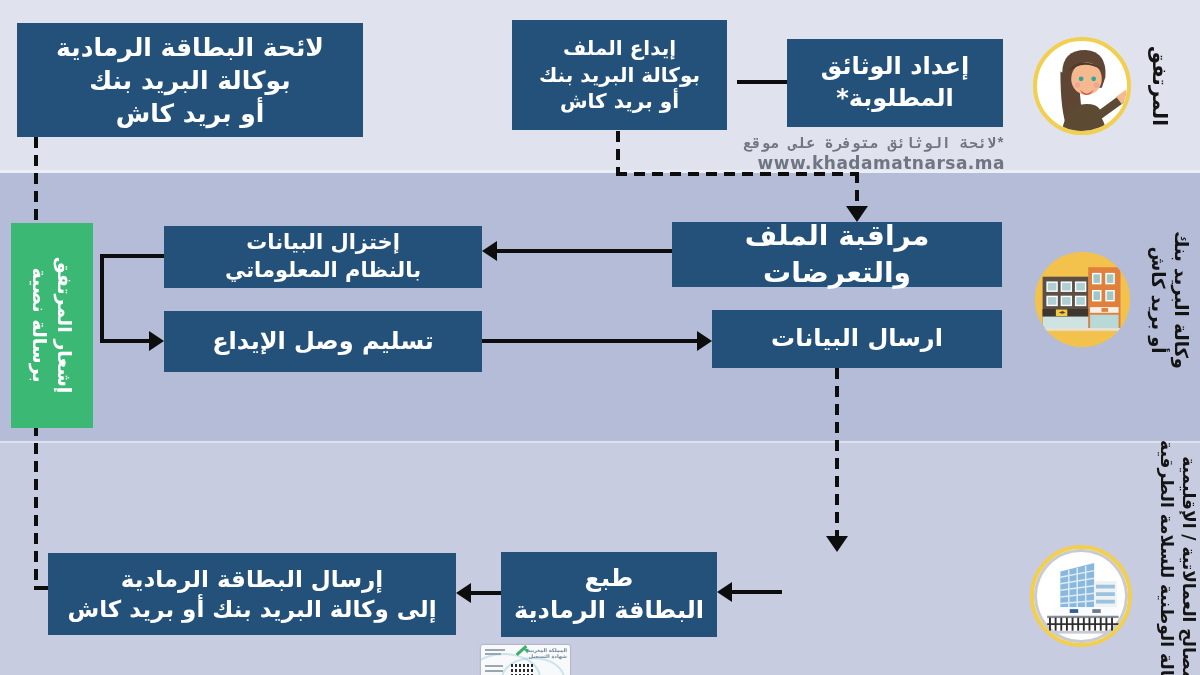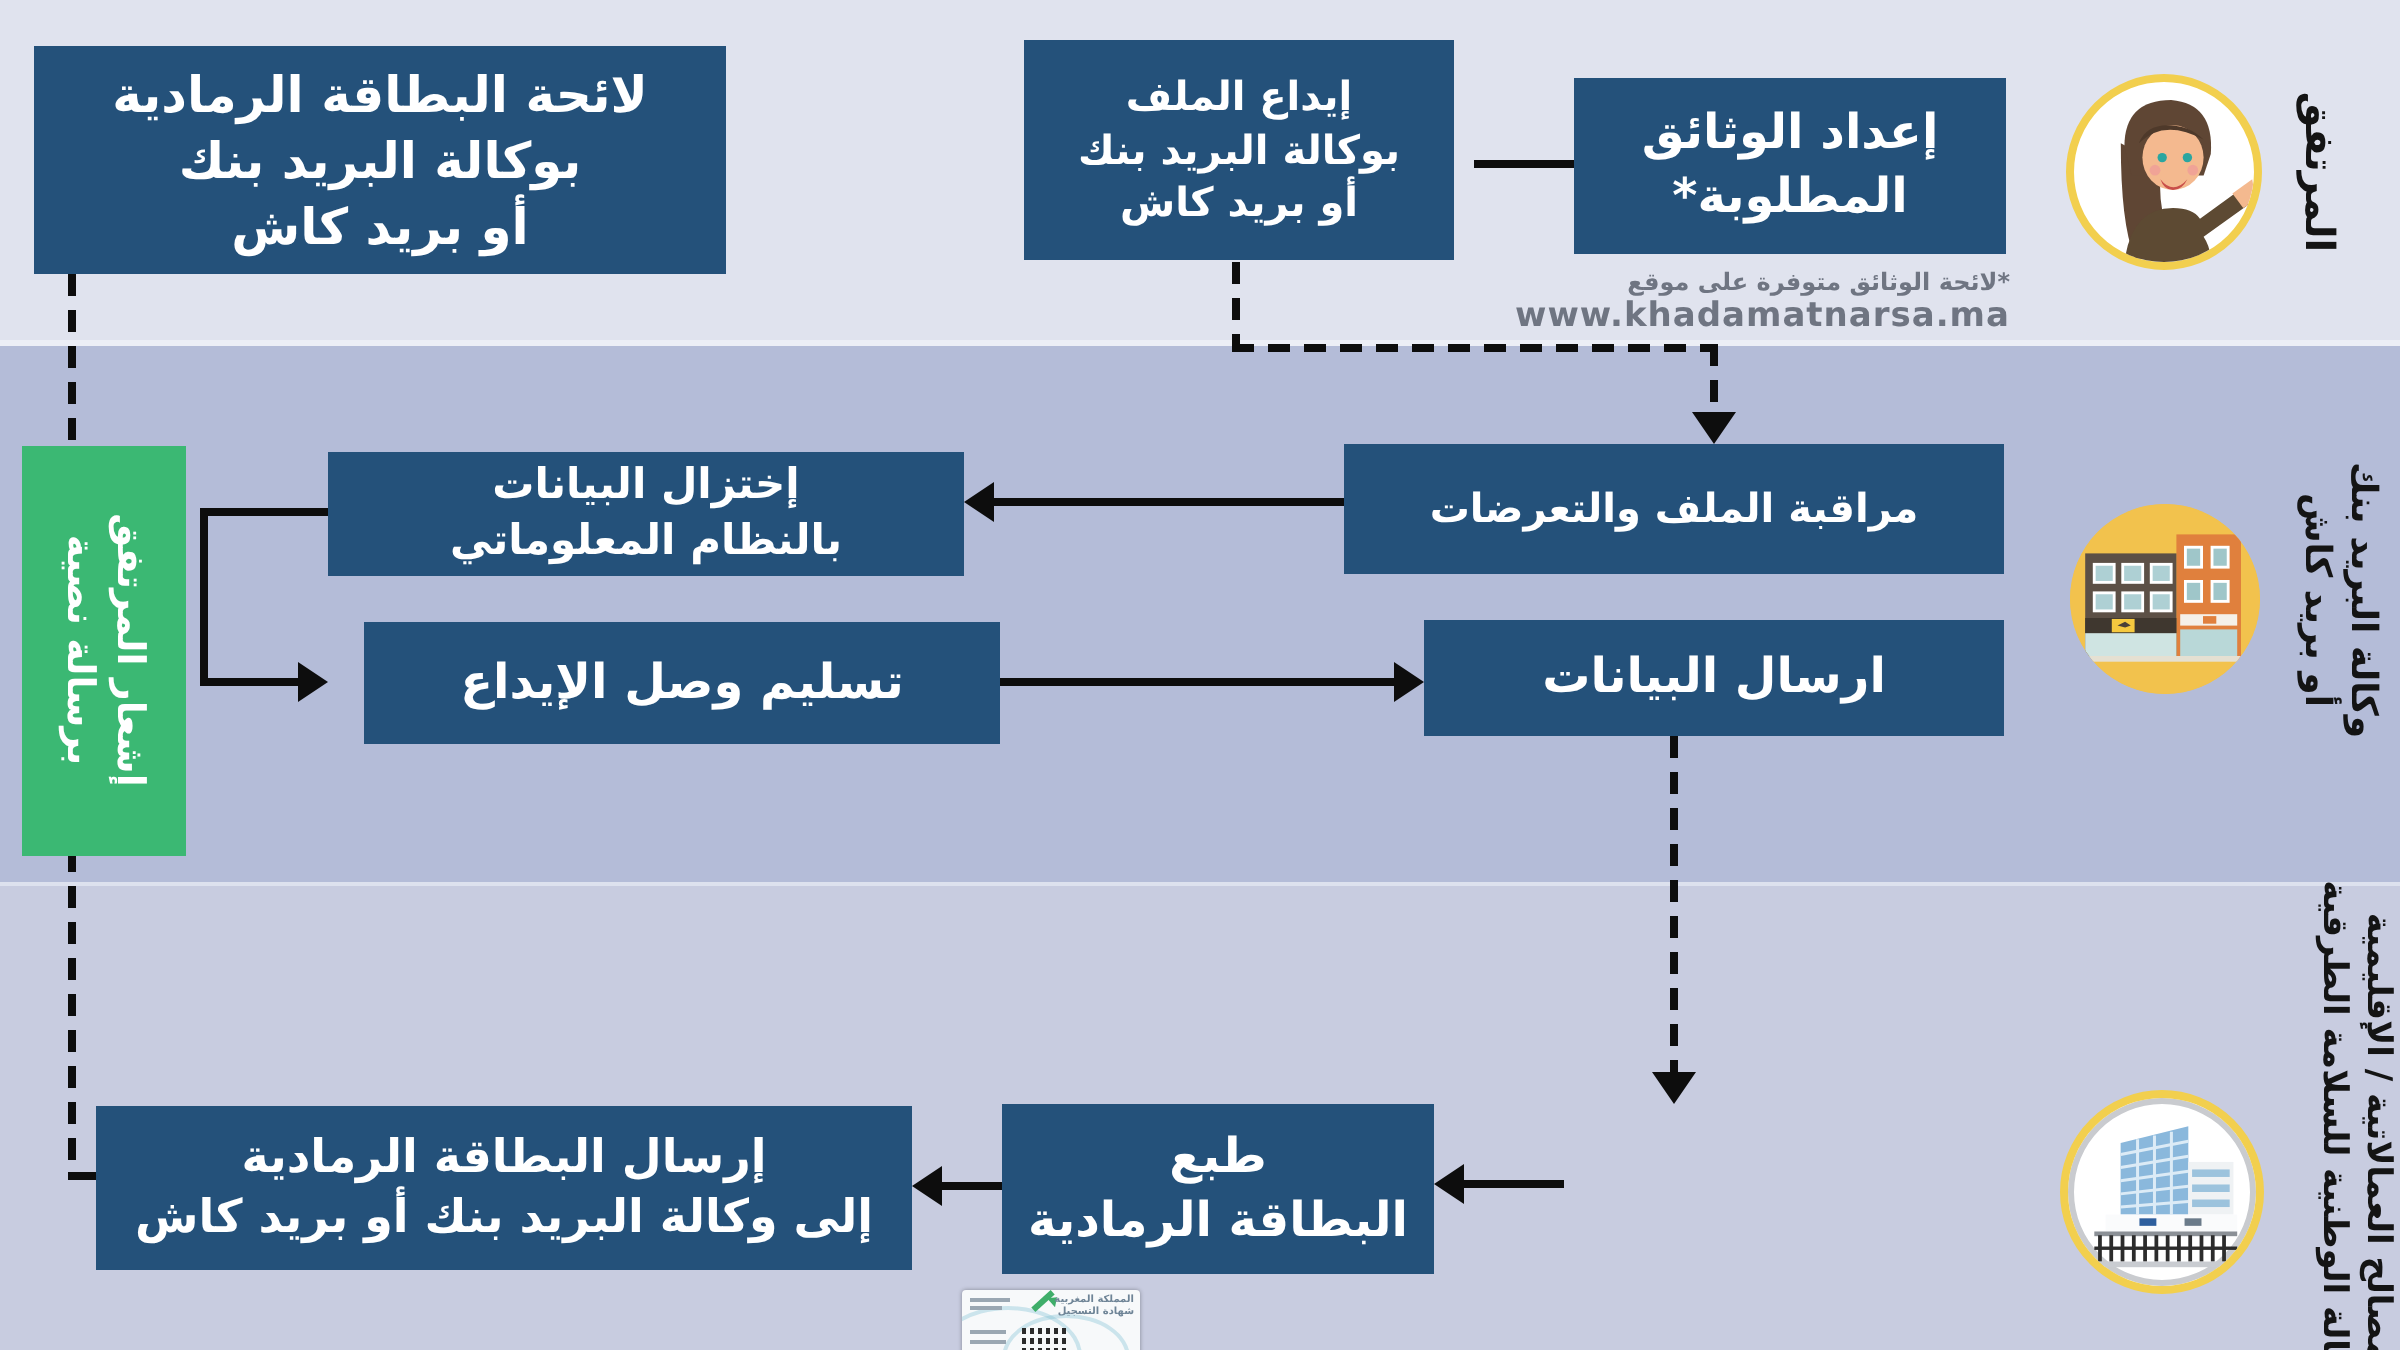--- a/index.html
+++ b/index.html
@@ -23,21 +23,21 @@
   .hdash{position:absolute;height:4px;
          background:repeating-linear-gradient(to right,#0d0d0d 0 11px,transparent 11px 18px);}
   .vdash{position:absolute;width:4px;
          background:repeating-linear-gradient(to bottom,#0d0d0d 0 11px,transparent 11px 18px);}
   .tri{position:absolute;width:0;height:0;}
   .tri-down{border-left:11px solid transparent;border-right:11px solid transparent;border-top:16px solid #0d0d0d;}
   .tri-left{border-top:10px solid transparent;border-bottom:10px solid transparent;border-right:15px solid #0d0d0d;}
   .tri-right{border-top:10px solid transparent;border-bottom:10px solid transparent;border-left:15px solid #0d0d0d;}
   .circle{position:absolute;border-radius:50%;overflow:hidden;}
   .footnote{position:absolute;text-align:right;color:#6f7582;direction:rtl;}
-  .footnote .fl1{font-size:12px;font-weight:bold;}
+  .footnote .fl1{font-size:15px;font-weight:bold;font-family:Liberation Mono, monospace;}
   .footnote .fl2{font-size:17px;font-weight:bold;direction:ltr;letter-spacing:.5px;}
   .card{position:absolute;left:481px;top:645px;width:89px;height:42px;background:#f7f9fa;
         border-radius:2px;box-shadow:0 0 2px rgba(0,0,0,.35);overflow:hidden;font-weight:bold;}
   .card .wave{position:absolute;border:2px solid rgba(120,190,210,.35);border-radius:50%;}
   .card .artext{position:absolute;right:3px;top:2px;font-size:5px;line-height:1.25;color:#6e8496;
         text-align:right;direction:rtl;transform-origin:top right;}
   .card .bar{position:absolute;height:2px;background:#9aa7b2;}
   .card .dots{position:absolute;height:3px;width:24px;
         background:repeating-linear-gradient(90deg,#2b2b2b 0 2px,transparent 2px 4px);}
   .card .garrow{position:absolute;left:34px;top:4px;width:13px;height:3px;background:#3fae6a;
@@ -99,30 +99,30 @@
   <div class="box" dir="rtl" style="left:787px;top:39px;width:216px;height:88px;font-size:24px;text-align:center;">
     <span>إعداد الوثائق</span>
     <span>المطلوبة*</span>
   </div>
 
   <div class="footnote" style="left:700px;top:134px;width:305px;">
     <div class="fl1">*لائحة الوثائق متوفرة على موقع</div>
     <div class="fl2">www.khadamatnarsa.ma</div>
   </div>
 
-  <div class="box" dir="rtl" style="left:672px;top:222px;width:330px;height:65px;font-size:20px;">
+  <div class="box" dir="rtl" style="left:672px;top:222px;width:330px;height:65px;font-size:28px;">
     <span>مراقبة الملف والتعرضات</span>
   </div>
 
   <div class="box" dir="rtl" style="left:164px;top:226px;width:318px;height:62px;font-size:21px;">
     <span>إختزال البيانات</span>
     <span>بالنظام المعلوماتي</span>
   </div>
 
-  <div class="box" dir="rtl" style="left:182px;top:311px;width:318px;height:61px;font-size:24px;">
+  <div class="box" dir="rtl" style="left:164px;top:311px;width:318px;height:61px;font-size:24px;">
     <span>تسليم وصل الإيداع</span>
   </div>
 
   <div class="box" dir="rtl" style="left:712px;top:310px;width:290px;height:58px;font-size:24px;">
     <span>ارسال البيانات</span>
   </div>
 
   <div class="box green" style="left:11px;top:223px;width:82px;height:205px;"></div>
   <div class="vlabel white" dir="rtl" style="left:-43px;top:301px;width:190px;height:48px;font-size:19px;">
     <span>إشعار المرتفق</span>

